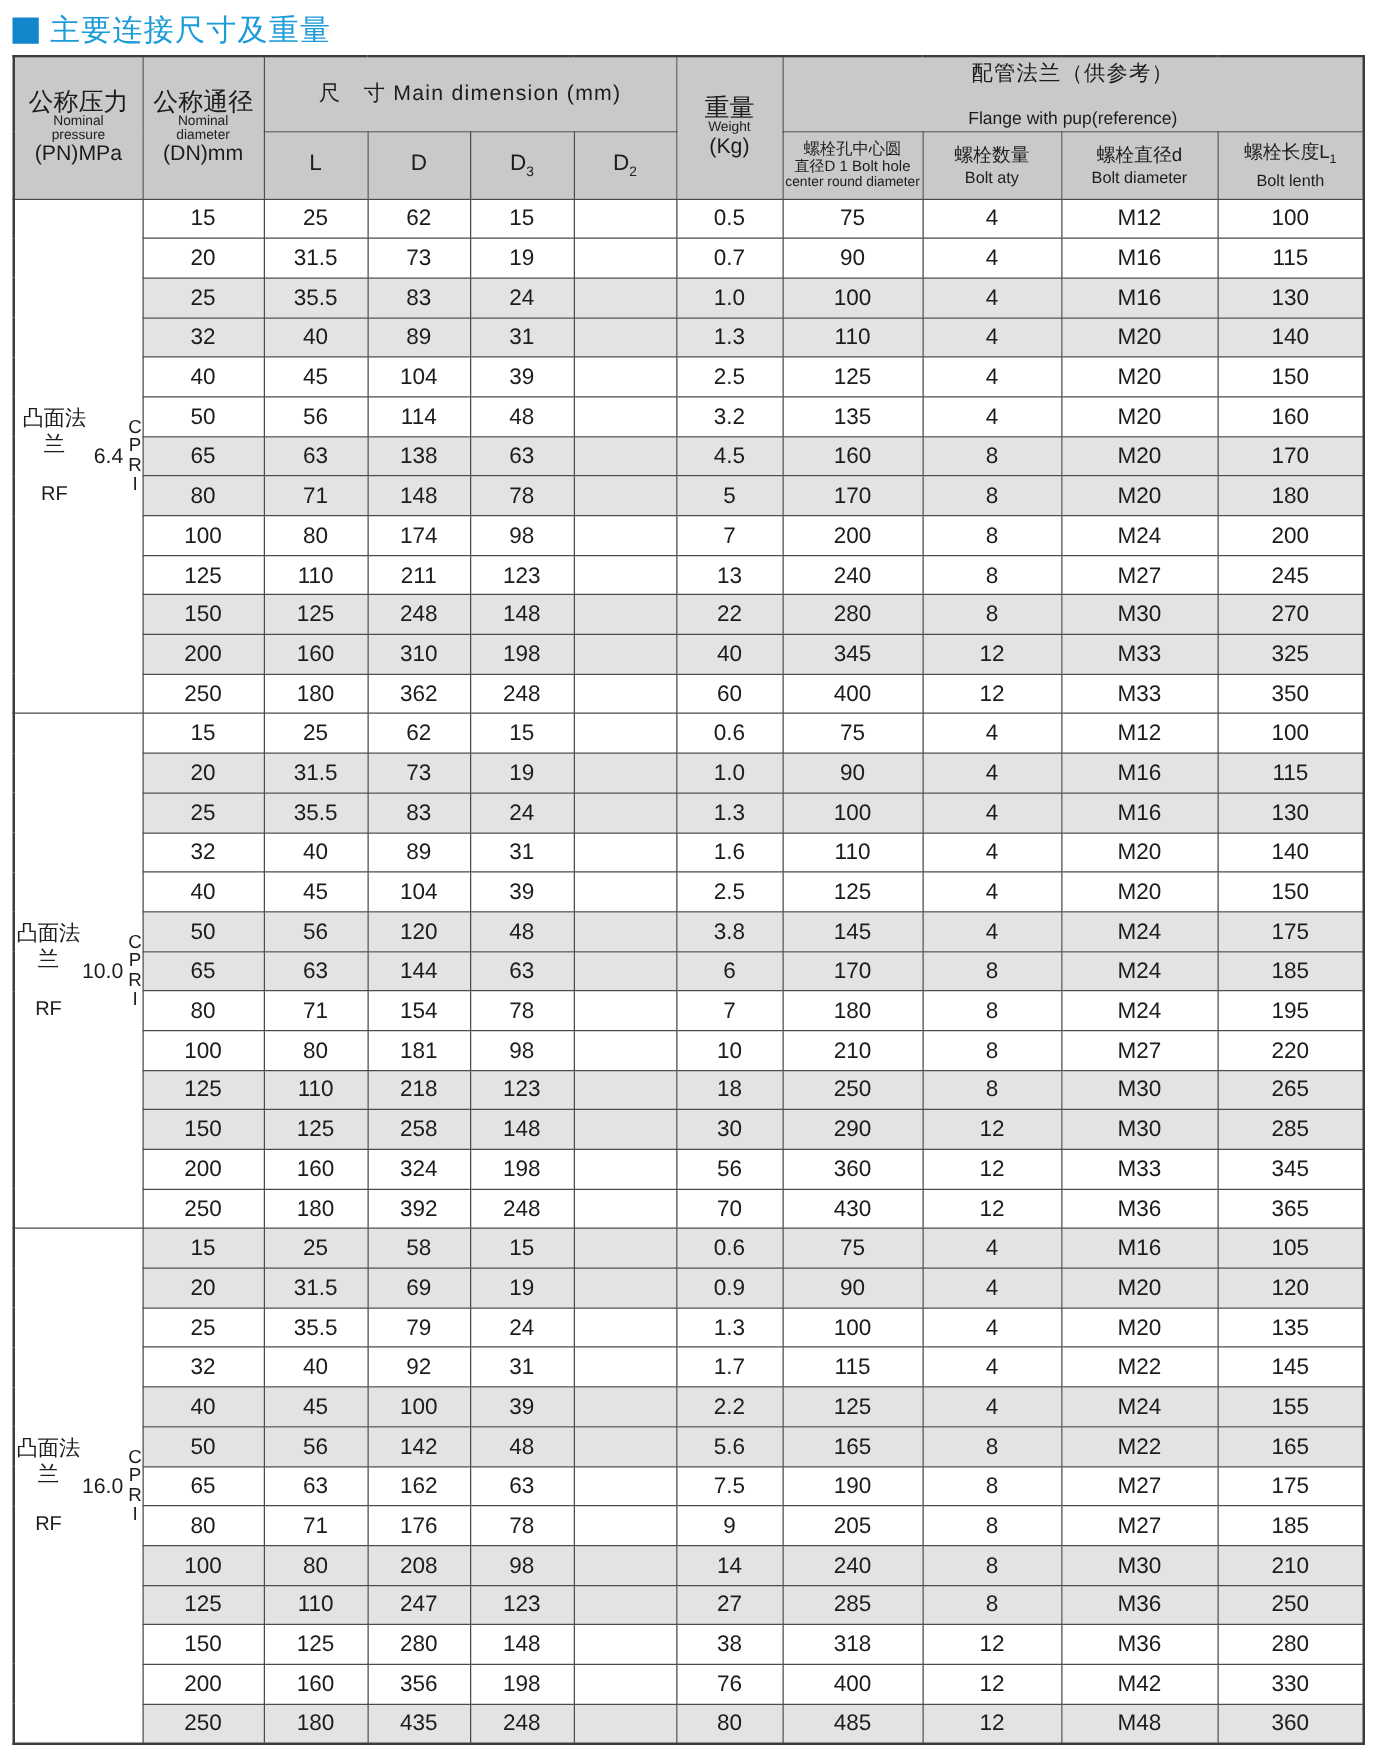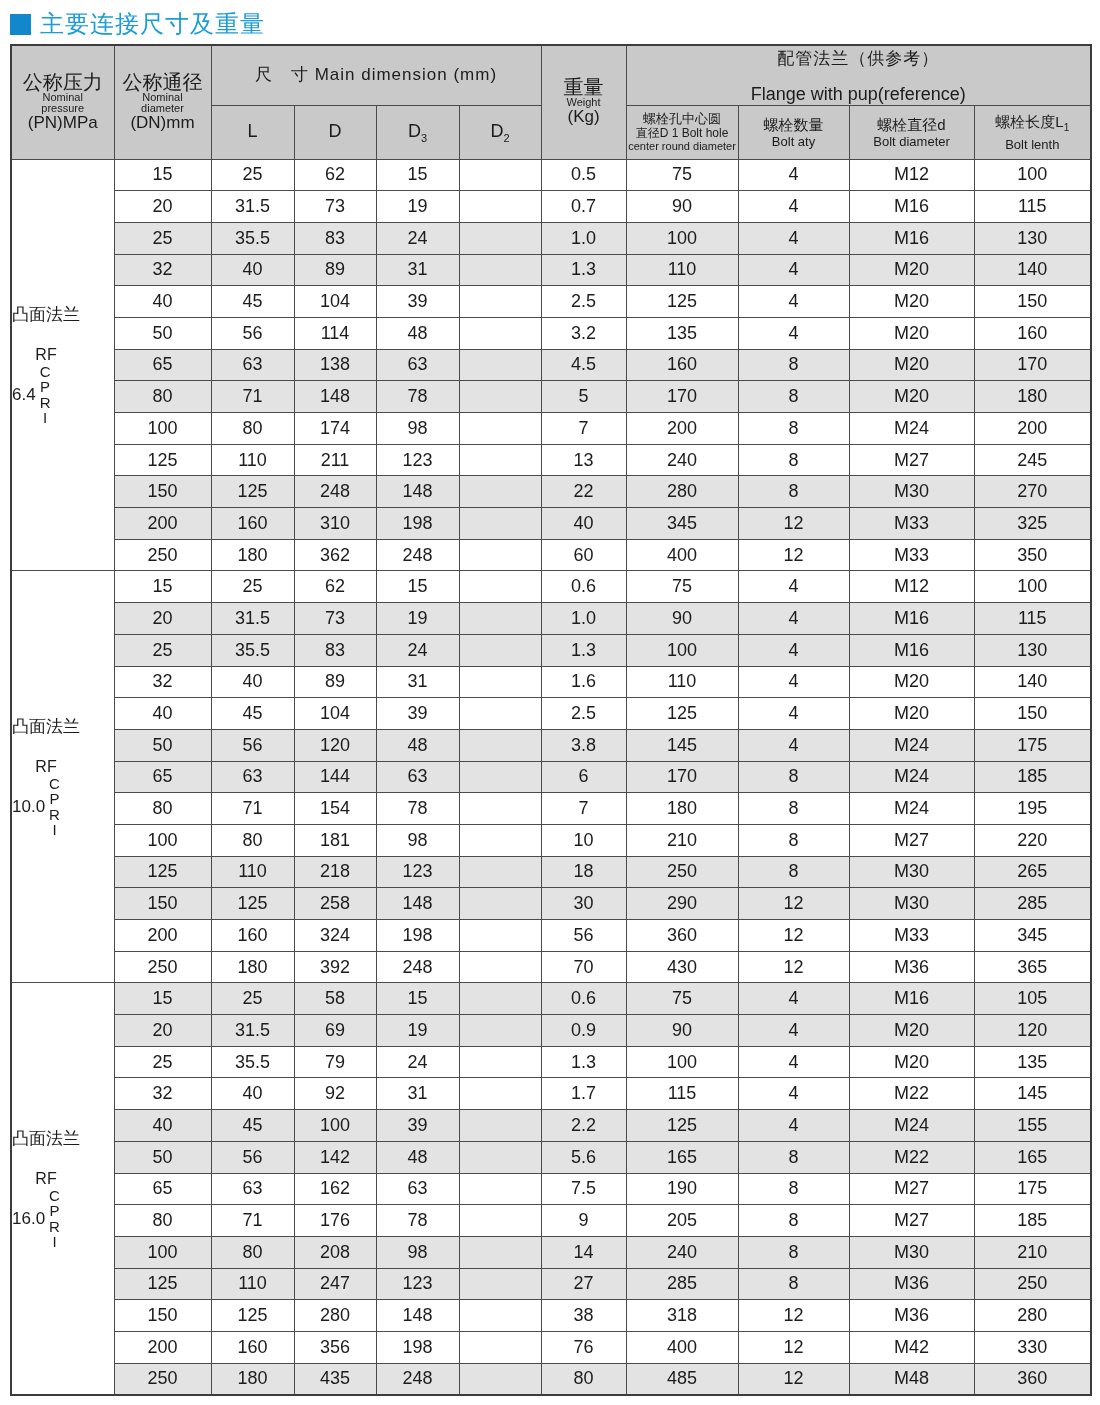--- a/index.html
+++ b/index.html
@@ -34,33 +34,33 @@
   thead tr.h2 { height:54px; }
   tr.data-row { height:31.7px; }
   tr.data-row td { font-size:18px; background:#ffffff; }
   tr.data-row.shade td { background:#e3e3e3; }
   td.sec-label { background:#ffffff !important; }
 
   .h-zh  { font-size:20px; line-height:19px; }
   .h-sub { font-size:11px; line-height:11px; color:#222;text-align:center; }
   .h-big { font-size:17px; line-height:18px; }
   .grp-zh { font-size:17px; line-height:22px; letter-spacing:1px; }
-  .grp-en { font-size:18px; line-height:16px;margin-top:16px; }
+  .grp-en { font-size:14px; line-height:16px;margin-top:16px; }
   .dim-col { font-size:18px; }
   .dim-col sub { font-size:11px; }
   .sub-zh { font-size:15px; line-height:19px; }
   .sub-zh sub { font-size:10px; }
   .sub-en { font-size:13px; line-height:15px; }
   .d1-l1 { font-size:13px; line-height:15px; }
   .d1-l2 { font-size:12px; line-height:14px; }
   .d1-l3 { font-size:11px; line-height:13px; }
 
   
   .sec-label { }
-  .sec-inner { display:flex; flex-direction:column; align-items:flex-start; justify-content:center; }
+  .sec-inner { display:flex; align-items:center; justify-content:center; }
   .sec-flange { font-size:17px; line-height:21px; }
   .sec-rf { font-size:16px; line-height:19px;margin-top:20px; }
   .sec-pn-wrap { display:flex; align-items:center; justify-content:center; }
   .sec-pn { font-size:17px; margin-right:4px; }
   .sec-cpri { display:flex; flex-direction:column; align-items:center; }
   .sec-cpri span { font-size:15px; line-height:15.5px; }
 </style>
 </head>
 <body>
 

